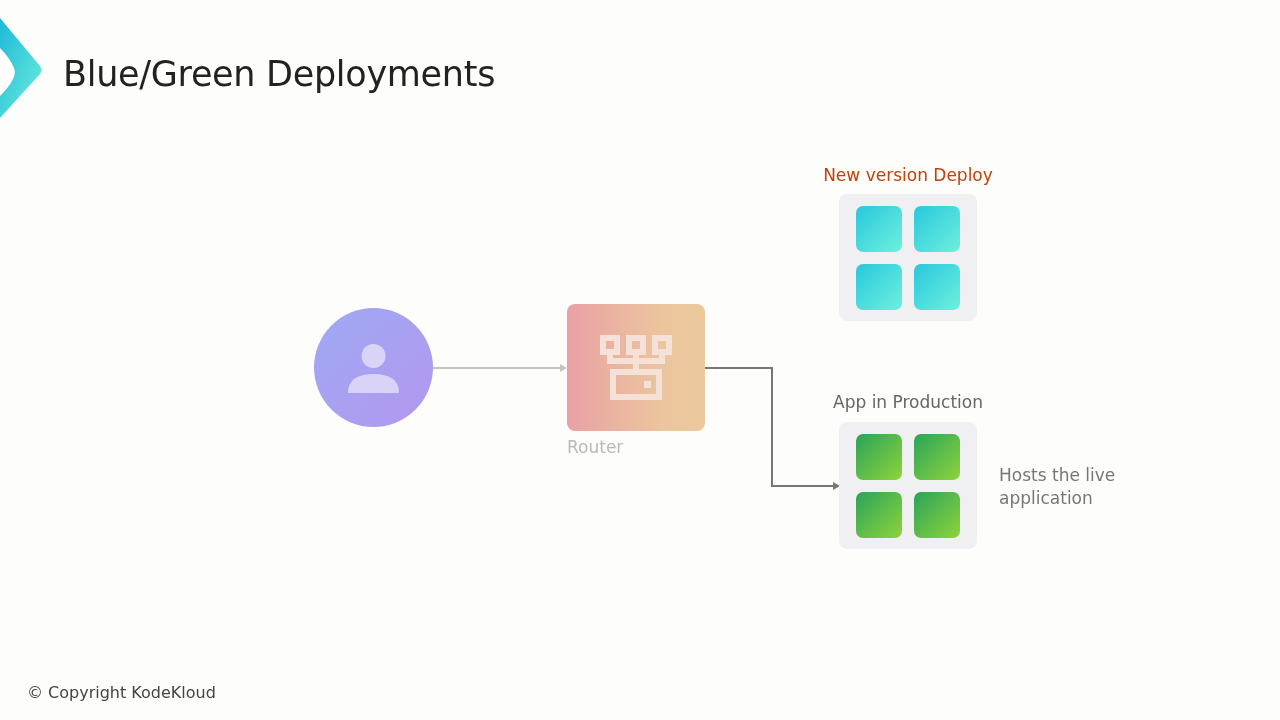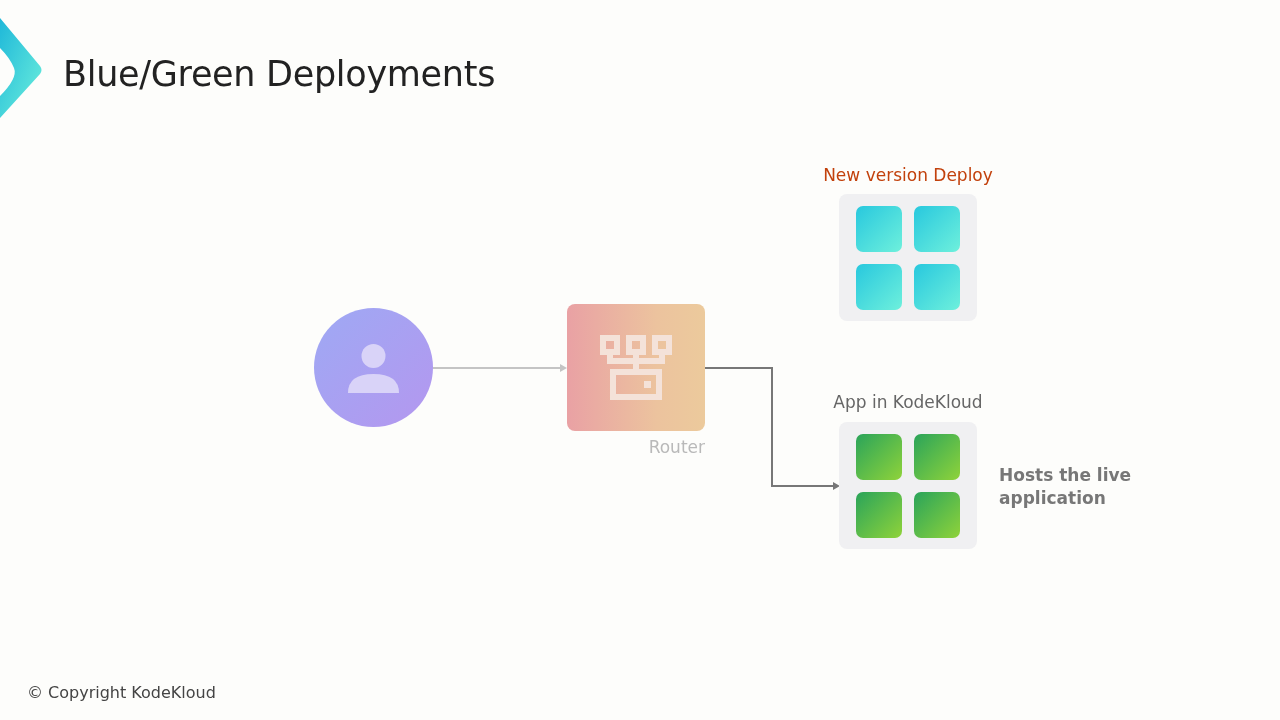--- a/index.html
+++ b/index.html
@@ -6,33 +6,33 @@
   body { width:1280px; height:720px; background:#fdfdfb; position:relative; overflow:hidden; font-family:"DejaVu Sans", sans-serif; }
   .logo { position:absolute; left:0; top:18px; width:44px; height:100px; }
   .title { position:absolute; left:49px; top:54px; font-size:35px; color:#222; font-weight:400; letter-spacing:-0.3px;margin-left:14px; }
   .user { position:absolute; left:314px; top:308px; width:119px; height:119px; border-radius:50%;
     background:linear-gradient(135deg,#9ea9f4 0%,#b497ef 100%); }
   .user svg { position:absolute; left:33px; top:33px; }
   .arrow-svg { position:absolute; left:0; top:0; pointer-events:none; }
   .router { position:absolute; left:567px; top:304px; width:138px; height:127px; border-radius:8px;
     background:linear-gradient(90deg,#e9a1a4 0%,#ecc39e 65%,#ecca9c 100%); }
   .router svg { position:absolute; left:33px; top:31px; }
-  .router-label { position:absolute; left:567px; width:138px; top:437px; text-align:right; font-size:17px; color:#b9b9b9; }
+  .router-label { position:absolute; left:567px; width:138px; top:437px; text-align:left; font-size:17px; color:#b9b9b9; }
   .group-label { position:absolute; width:200px; text-align:center; font-size:17px; }
   .new-label { left:808px; top:165px; color:#c2410c; }
   .prod-label { left:808px; top:392px; color:#666; }
   .grid-box { position:absolute; width:138px; height:127px; background:#f0f0f2; border-radius:8px; }
   .new-box { left:839px; top:194px; }
   .prod-box { left:839px; top:422px; }
   .tile { position:absolute; width:46px; height:46px; border-radius:7px; }
   .tile.blue { background:linear-gradient(135deg,#28c8de 0%,#6ef0dc 100%); }
   .tile.green { background:linear-gradient(135deg,#2aa45a 0%,#8fd33a 100%); }
   .t0 { left:17px; top:12px; } .t1 { left:75px; top:12px; }
   .t2 { left:17px; top:70px; } .t3 { left:75px; top:70px; }
-  .note { position:absolute; left:999px; top:464px; font-size:17px; font-weight:bold; color:#777; line-height:23px; width:160px; }
+  .note { position:absolute; left:999px; top:464px; font-size:17px; font-weight:normal; color:#777; line-height:23px; width:160px; }
   .footer { position:absolute; left:27px; top:683px; font-size:16px; color:#444; }
 </style>
 </head>
 <body>
 
 <svg class="logo" viewBox="0 0 44 100" width="44" height="100">
   <defs>
     <linearGradient id="lg" x1="0" y1="0" x2="1" y2="1">
       <stop offset="0" stop-color="#1fb8d9"></stop>
         <stop offset="1" stop-color="#6df0dc"></stop>
@@ -71,21 +71,21 @@
 <div class="router-label">Router</div>
 
 <div class="group-label new-label">New version Deploy</div>
 <div class="grid-box new-box">
   <div class="tile blue t0"></div>
   <div class="tile blue t1"></div>
   <div class="tile blue t2"></div>
   <div class="tile blue t3"></div>
 </div>
 
-<div class="group-label prod-label">App in KodeKloud</div>
+<div class="group-label prod-label">App in Production</div>
 <div class="grid-box prod-box">
   <div class="tile green t0"></div>
   <div class="tile green t1"></div>
   <div class="tile green t2"></div>
   <div class="tile green t3"></div>
 </div>
 <div class="note">Hosts the live application</div>
 
 <div class="footer">© Copyright KodeKloud</div>
 

